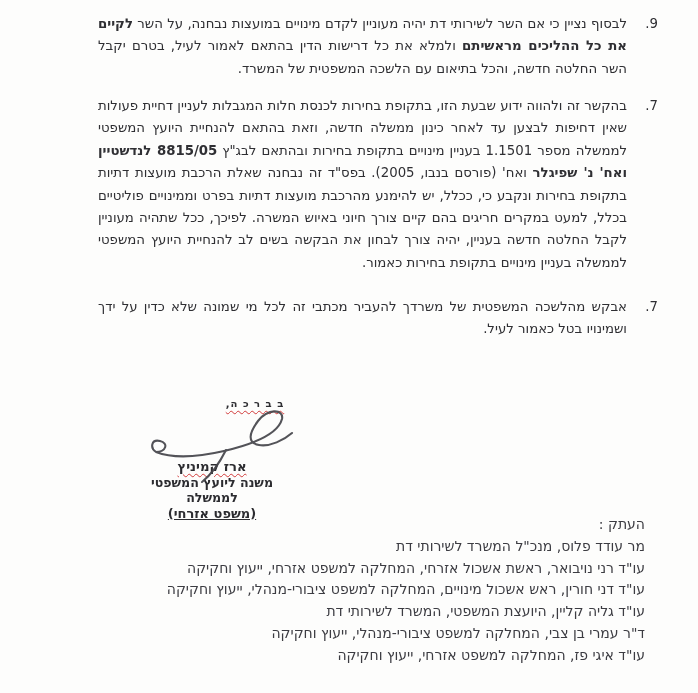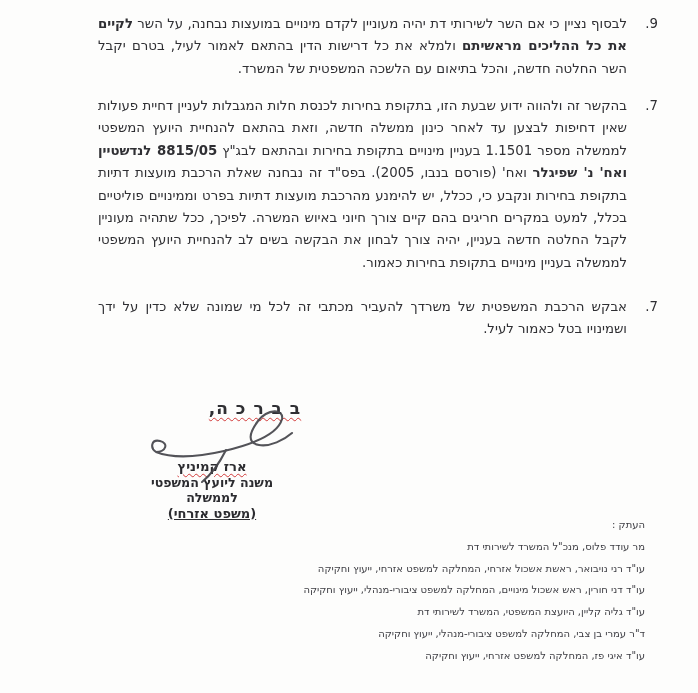--- a/index.html
+++ b/index.html
@@ -26,21 +26,21 @@
     white-space:nowrap;
   }
   .para .ptext{
     flex:1 1 auto;
     text-align:justify;
   }
   .para b{font-weight:bold;}
   .sig-closing{
     position:absolute;
     top:398px;left:203px;width:104px;
-    font-size:17px;font-weight:bold;
+    font-size:10px;font-weight:bold;
     letter-spacing:1px;
     text-align:center;
     text-decoration:underline wavy #d23b3b 1px;
     text-underline-offset:3px;
   }
   .sig-svg{
     position:absolute;
     top:406px;left:146px;
     z-index:3;
   }
@@ -56,21 +56,21 @@
     font-size:13.2px;
     text-decoration:underline wavy #d23b3b 1px;
     text-underline-offset:2px;
   }
   .sig-title{font-size:12.6px;}
   .sig-subtitle{font-size:13px;text-decoration:underline;}
   .cc{
     position:absolute;
     top:514px;right:53px;left:30px;
     text-align:right;
-    font-size:10px;
+    font-size:14px;
     line-height:21.8px;
     color:#3c3c42;
   }
   .cc-label{margin-left:0;margin-right:-48px;transform:translateX(-48px);}
   .cc-item{white-space:nowrap;}
 </style>
 </head>
 <body>
 
 <div class="page">
@@ -80,21 +80,21 @@
     <div class="ptext"><span>לבסוף נציין כי אם השר לשירותי דת יהיה מעוניין לקדם מינויים במועצות נבחנה, על השר </span><b>לקיים את כל ההליכים מראשיתם</b><span> ולמלא את כל דרישות הדין בהתאם לאמור לעיל, בטרם יקבל השר החלטה חדשה, והכל בתיאום עם הלשכה המשפטית של המשרד.</span></div>
   </div>
 
   <div class="para" style="top:95px">
     <div class="num">7.</div>
     <div class="ptext"><span>בהקשר זה ולהווה ידוע שבעת הזו, בתקופת בחירות לכנסת חלות המגבלות לעניין דחיית פעולות שאין דחיפות לבצען עד לאחר כינון ממשלה חדשה, וזאת בהתאם להנחיית היועץ המשפטי לממשלה מספר 1.1501 בעניין מינויים בתקופת בחירות ובהתאם לבג"ץ </span><b>8815/05 לנדשטיין ואח' נ' שפיגלר</b><span> ואח' (פורסם בנבו, 2005). בפס"ד זה נבחנה שאלת הרכבת מועצות דתיות בתקופת בחירות ונקבע כי, ככלל, יש להימנע מהרכבת מועצות דתיות בפרט וממינויים פוליטיים בכלל, למעט במקרים חריגים בהם קיים צורך חיוני באיוש המשרה. לפיכך, ככל שתהיה מעוניין לקבל החלטה חדשה בעניין, יהיה צורך לבחון את הבקשה בשים לב להנחיית היועץ המשפטי לממשלה בעניין מינויים בתקופת בחירות כאמור.</span></div>
   </div>
 
   <div class="para" style="top:296px">
     <div class="num">7.</div>
-    <div class="ptext"><span>אבקש הרכבת המשפטית של משרדך להעביר מכתבי זה לכל מי שמונה שלא כדין על ידך ושמינויו בטל כאמור לעיל.</span></div>
+    <div class="ptext"><span>אבקש מהלשכה המשפטית של משרדך להעביר מכתבי זה לכל מי שמונה שלא כדין על ידך ושמינויו בטל כאמור לעיל.</span></div>
   </div>
 
   <div class="sig-closing">ב ב ר כ ה,</div>
 
   <svg class="sig-svg" width="176" height="84" viewBox="0 0 176 84">
     <g fill="none" stroke="#45454b" stroke-width="2.1" stroke-linecap="round" opacity="0.92">
       <path d="M10,46 C4,42 5,33 14,35 C23,37 20,46 10,46 C28,53 52,51 78,45 C108,38 132,28 136,13 C138,3 122,2 112,15 C103,27 101,37 113,39 C124,41 138,34 146,27"></path>
       <path d="M80,44 C74,56 66,68 56,76"></path>
     </g>
   </svg>

